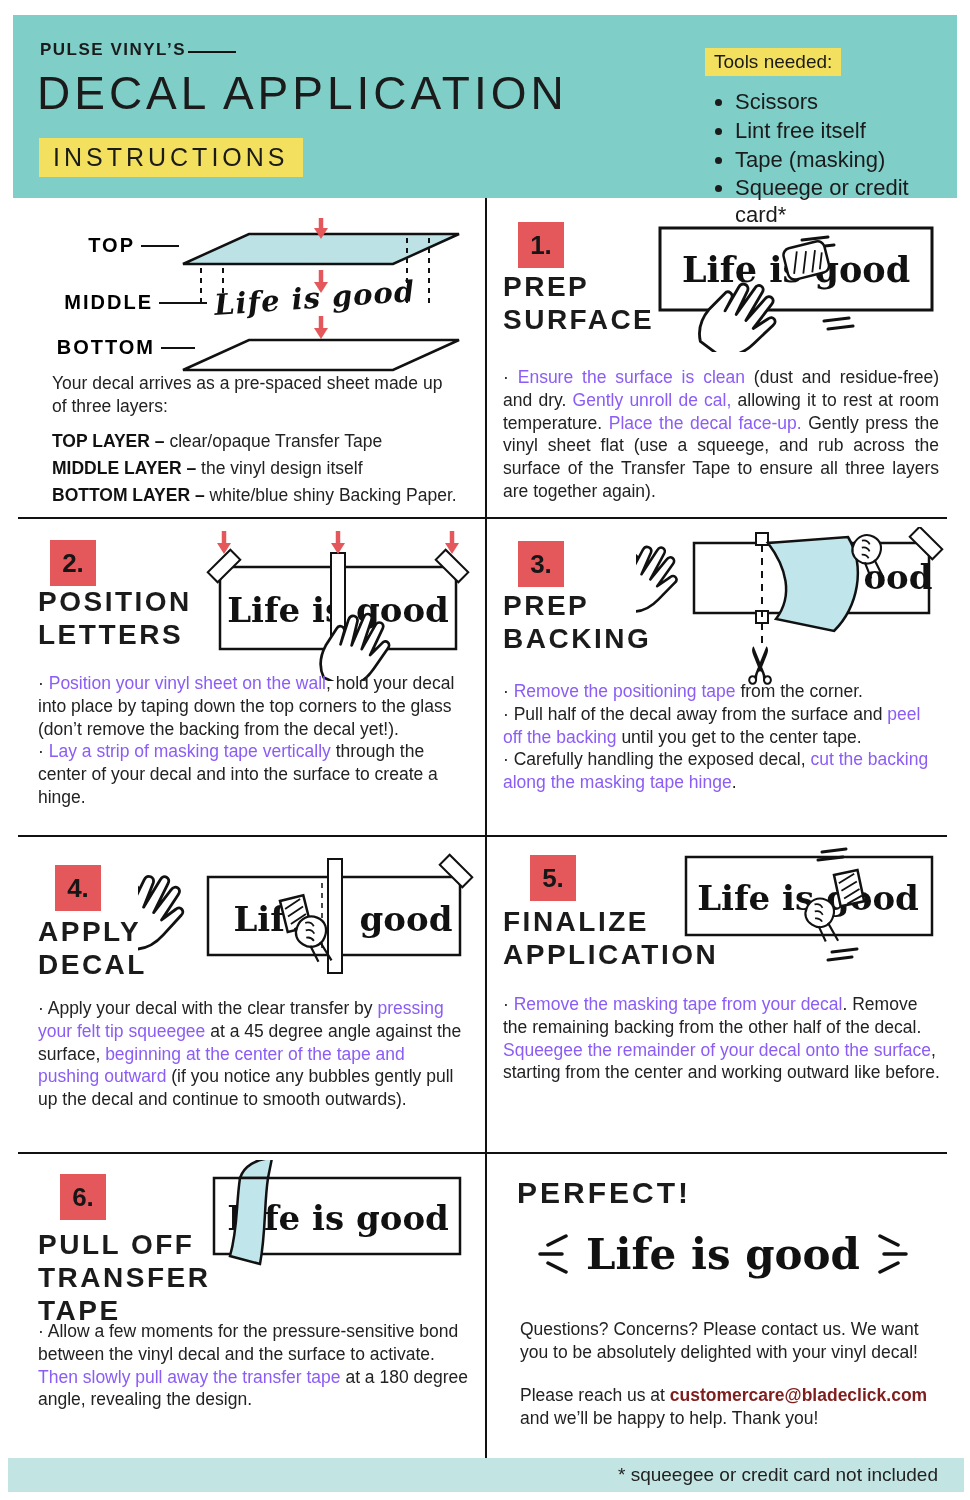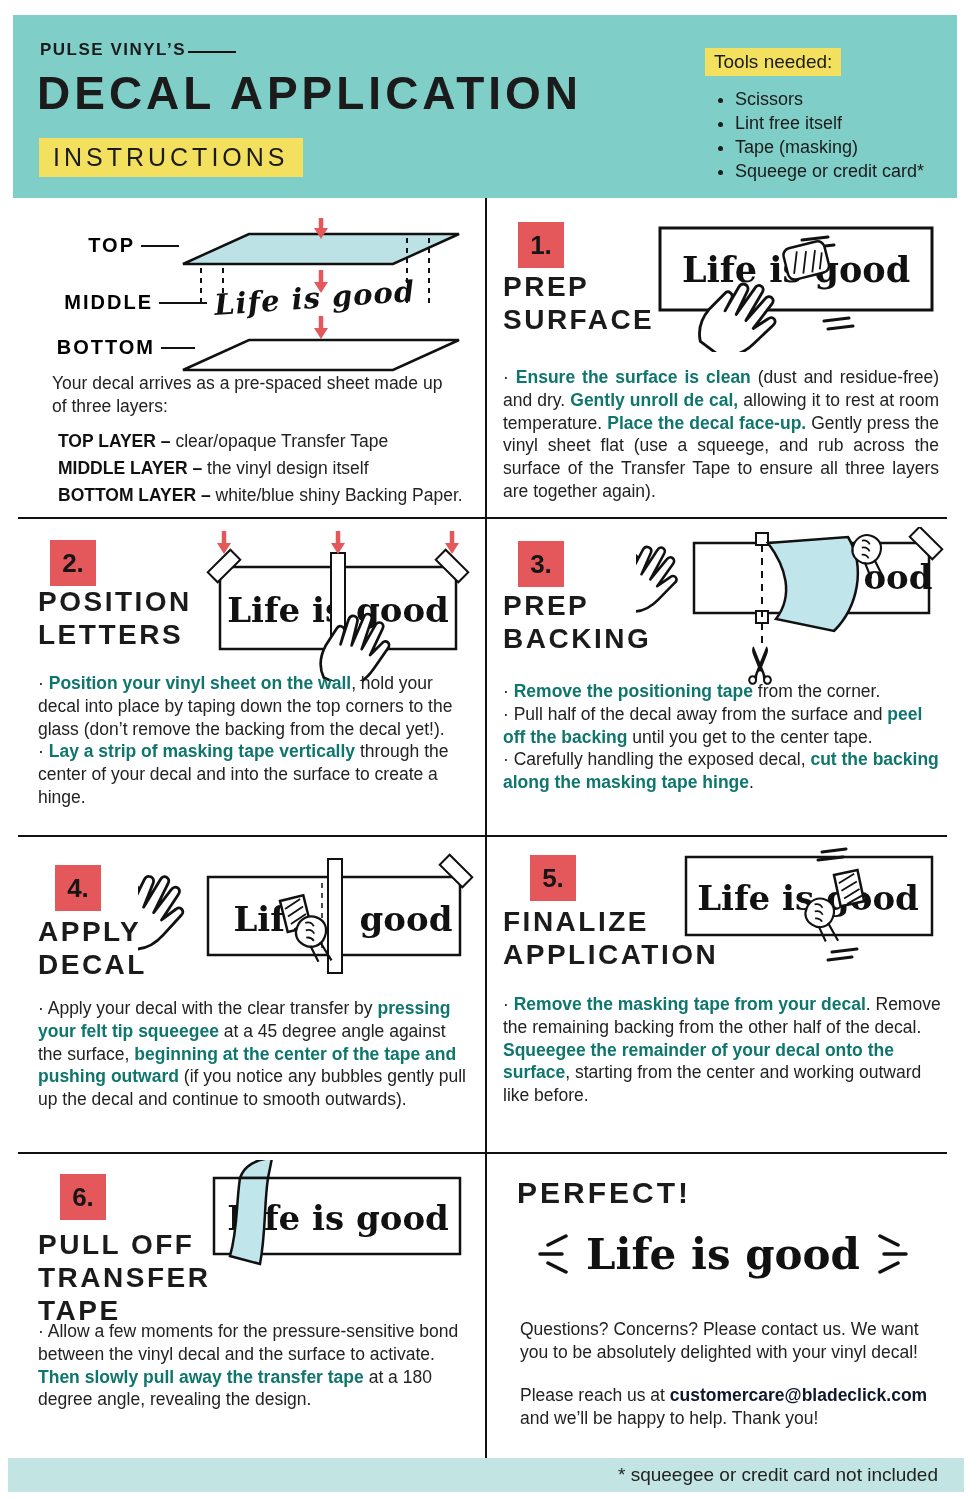--- a/index.html
+++ b/index.html
@@ -4,49 +4,49 @@
 <style>
   html,body{margin:0;padding:0;background:#fff;}
   #page{position:relative;width:970px;height:1500px;background:#ffffff;overflow:hidden;
         font-family:"Liberation Sans",sans-serif;color:#1b1b1b;}
   .abs{position:absolute;}
 
   
   .hdr{left:13px;top:15px;width:944px;height:183px;background:#7FCEC8;}
   .brand{left:40px;top:40px;font-size:17px;font-weight:bold;letter-spacing:1.5px;}
   .brand-line{display:inline-block;width:48px;border-bottom:2px solid #111;vertical-align:2px;margin-left:2px;}
-  .title{left:37px;top:66px;font-size:46px;font-weight:700;letter-spacing:4px;}
+  .title{left:37px;top:66px;font-size:46px;font-weight:400;letter-spacing:4px;}
   .subtitle{left:39px;top:138px;background:#F2E05E;padding:5px 14px;font-size:25px;letter-spacing:4px;}
   .tools-label{left:692px;top:33px;background:#F2E05E;padding:3px 9px;font-size:19px;}
-  .tools-list{left:700px;top:72px;margin:0;padding-left:22px;font-size:18px;line-height:1.22;}
+  .tools-list{left:700px;top:72px;margin:0;padding-left:22px;font-size:22px;line-height:1.22;}
   .tools-list li{margin:2px 0;}
 
   
   .vline{left:485px;top:198px;width:2px;height:1260px;background:#111;}
   .hline{left:18px;width:929px;height:2px;background:#111;}
 
   
   .step-num{width:46px;height:46px;background:#E4585C;display:flex;align-items:center;justify-content:center;
             font-size:26px;font-weight:bold;color:#161616;}
   .step-title{font-weight:800;font-size:28px;letter-spacing:2.5px;line-height:1.18;white-space:pre-line;}
   .body{font-size:17.5px;line-height:1.3;color:#222;white-space:pre-line;}
-  .body b{font-weight:bold;color:#0f766e;}
+  .body b{font-weight:normal;color:#8b5cf6;}
   .justify{text-align:justify;}
 
   .decal{font-family:"DejaVu Serif",serif;font-weight:bold;fill:#111;}
   .intro-lead{font-size:17.5px;line-height:1.3;color:#222;}
   .layer-line{font-size:17.5px;line-height:1.55;color:#222;}
   .layer-line b{color:#111;}
 
   
   .perfect-title{font-weight:800;font-size:30px;letter-spacing:3px;}
   .perfect-decal{font-family:"DejaVu Serif",serif;font-weight:bold;font-size:42px;color:#111;white-space:nowrap;}
   .perfect-row{display:flex;align-items:center;justify-content:center;gap:16px;}
   .pp{font-size:17.5px;line-height:1.3;color:#222;}
-  .pp b{color:#0f172a;}
+  .pp b{color:#7f1d1d;}
 
   
   .ftr{left:8px;top:1458px;width:956px;height:34px;background:#C2E5E4;
        font-size:19px;color:#222;text-align:right;line-height:34px;padding-right:26px;box-sizing:border-box;}
 </style>
 </head>
 <body>
 
 <div id="page">
 
@@ -109,21 +109,21 @@
       <line x1="124" y1="85" x2="172" y2="85" stroke="#111" stroke-width="2"></line>
       <g transform="translate(180,97) rotate(-4)">
         <text x="0" y="0" class="decal" font-style="italic" font-size="29" letter-spacing="1">Life is good</text>
       </g>
       <use href="#red-arrow" transform="translate(286,98)"></use>
       <text x="120" y="136" text-anchor="end" font-size="20" font-weight="bold" letter-spacing="2">BOTTOM</text>
       <line x1="126" y1="130" x2="160" y2="130" stroke="#111" stroke-width="2"></line>
       <polygon points="148,152 214,122 424,122 358,152" fill="#fff" stroke="#111" stroke-width="2.5"></polygon>
     </svg>
     <div class="abs intro-lead" style="left:32px;top:172px;width:402px;">Your decal arrives as a pre-spaced sheet made up of three layers:</div>
-    <div class="abs" style="left:32px;top:228px;width:420px;margin-left:6px;">
+    <div class="abs" style="left:32px;top:228px;width:420px;">
       <div class="layer-line"><b>TOP LAYER –</b><span> clear/opaque Transfer Tape</span></div>
       <div class="layer-line"><b>MIDDLE LAYER –</b><span> the vinyl design itself</span></div>
       <div class="layer-line"><b>BOTTOM LAYER –</b><span> white/blue shiny Backing Paper.</span></div>
     </div>
   </div>
 
   <div class="abs" style="left:486px;top:198px;width:484px;height:319px;">
     <div class="abs step-num" style="left:32px;top:24px;">1.</div>
     <div class="abs step-title" style="left:17px;top:72px;">PREP
 SURFACE</div>

